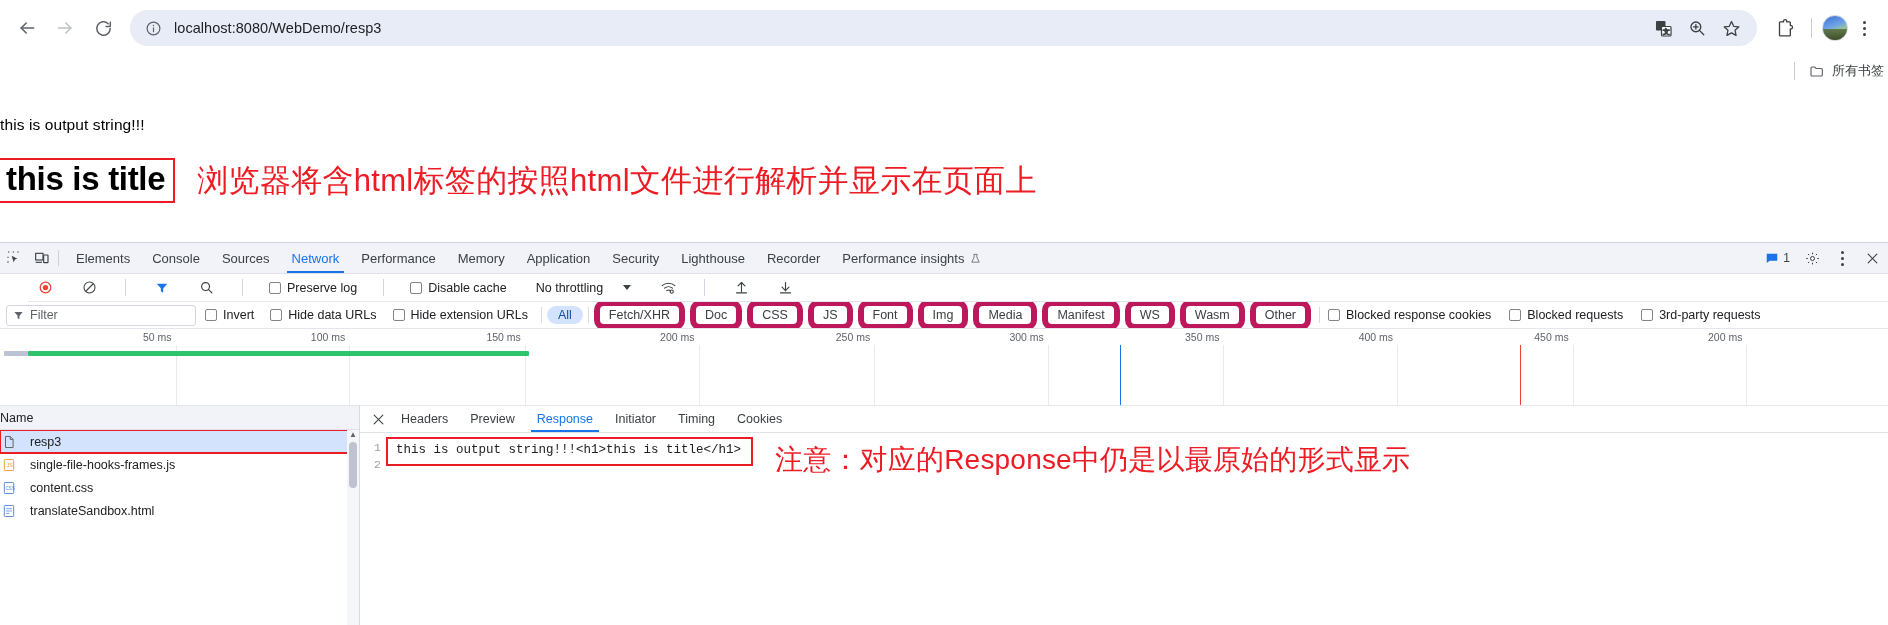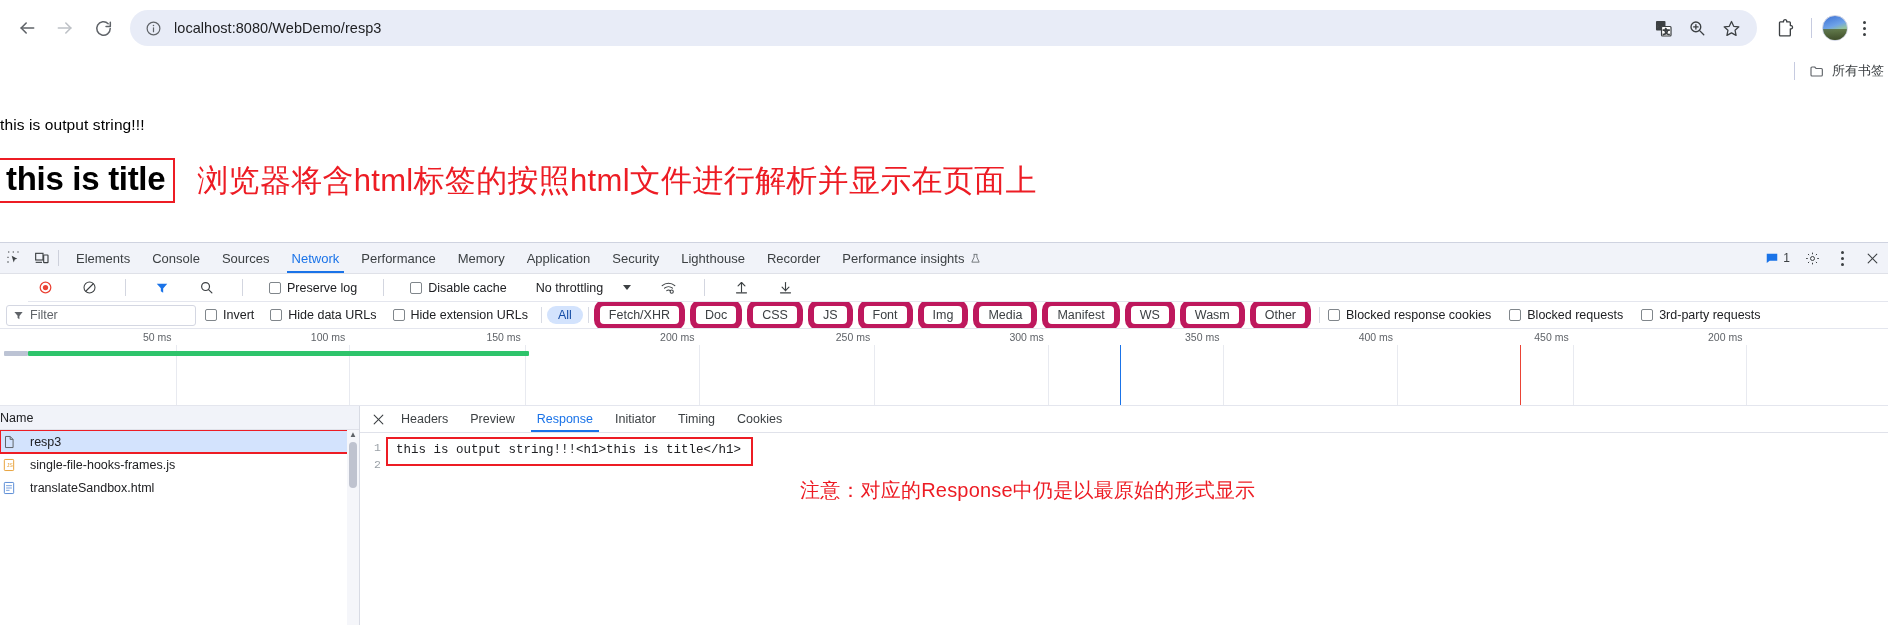--- a/index.html
+++ b/index.html
@@ -320,26 +320,25 @@
     border: 2px solid #ed1c24;
     padding: 3px 10px 5px 8px;
     font-family: "Liberation Mono", monospace;
     font-size: 12.5px;
     color: #202124;
     white-space: nowrap;
     line-height: 17px;
   }
   .annot-2 {
     position: absolute;
-    left: 414px; top: 8px;
+    left: 389px; top: 8px;
     color: #ed1c24;
-    font-size: 20px;
+    font-size: 28px;
     white-space: nowrap;
     letter-spacing: 0.2px;
-    margin-top: 36px;
   }
 </style>
 </head>
 <body>
 
 <div class="browser-top">
   <div class="nav-btn">
     <svg width="20" height="20" viewBox="0 0 24 24" fill="none" stroke="currentColor" stroke-width="1.9" stroke-linecap="round" stroke-linejoin="round">
         <line x1="20" y1="12" x2="5" y2="12"></line>
         <polyline points="11,18 5,12 11,6"></polyline>
@@ -675,20 +674,27 @@
         <div class="rl-row">
           <svg class="file-ico" viewBox="0 0 24 24">
               <rect x="4" y="2.5" width="16" height="19" rx="1.3" fill="none" stroke="#e8a33d" stroke-width="1.7"></rect>
               <text x="8" y="16" font-size="9" fill="#e8a33d" font-family="Liberation Sans, sans-serif">JS</text>
             </svg>
           <span>single-file-hooks-frames.js</span>
         </div>
         <div class="rl-row">
           <svg class="file-ico" viewBox="0 0 24 24">
               <rect x="4" y="2.5" width="16" height="19" rx="1.3" fill="none" stroke="#5b8dd6" stroke-width="1.7"></rect>
+              <text x="6" y="16" font-size="8" fill="#5b8dd6" font-family="Liberation Sans, sans-serif">CSS</text>
+            </svg>
+          <span>content.css</span>
+        </div>
+        <div class="rl-row">
+          <svg class="file-ico" viewBox="0 0 24 24">
+              <rect x="4" y="2.5" width="16" height="19" rx="1.3" fill="none" stroke="#5b8dd6" stroke-width="1.7"></rect>
               <line x1="7" y1="8" x2="17" y2="8" stroke="#5b8dd6" stroke-width="1.4"></line>
               <line x1="7" y1="12" x2="17" y2="12" stroke="#5b8dd6" stroke-width="1.4"></line>
               <line x1="7" y1="16" x2="13" y2="16" stroke="#5b8dd6" stroke-width="1.4"></line>
             </svg>
           <span>translateSandbox.html</span>
         </div>
       </div>
       <div class="rl-scroll">
         <span class="up">▲</span>
         <div class="rl-thumb"></div>

